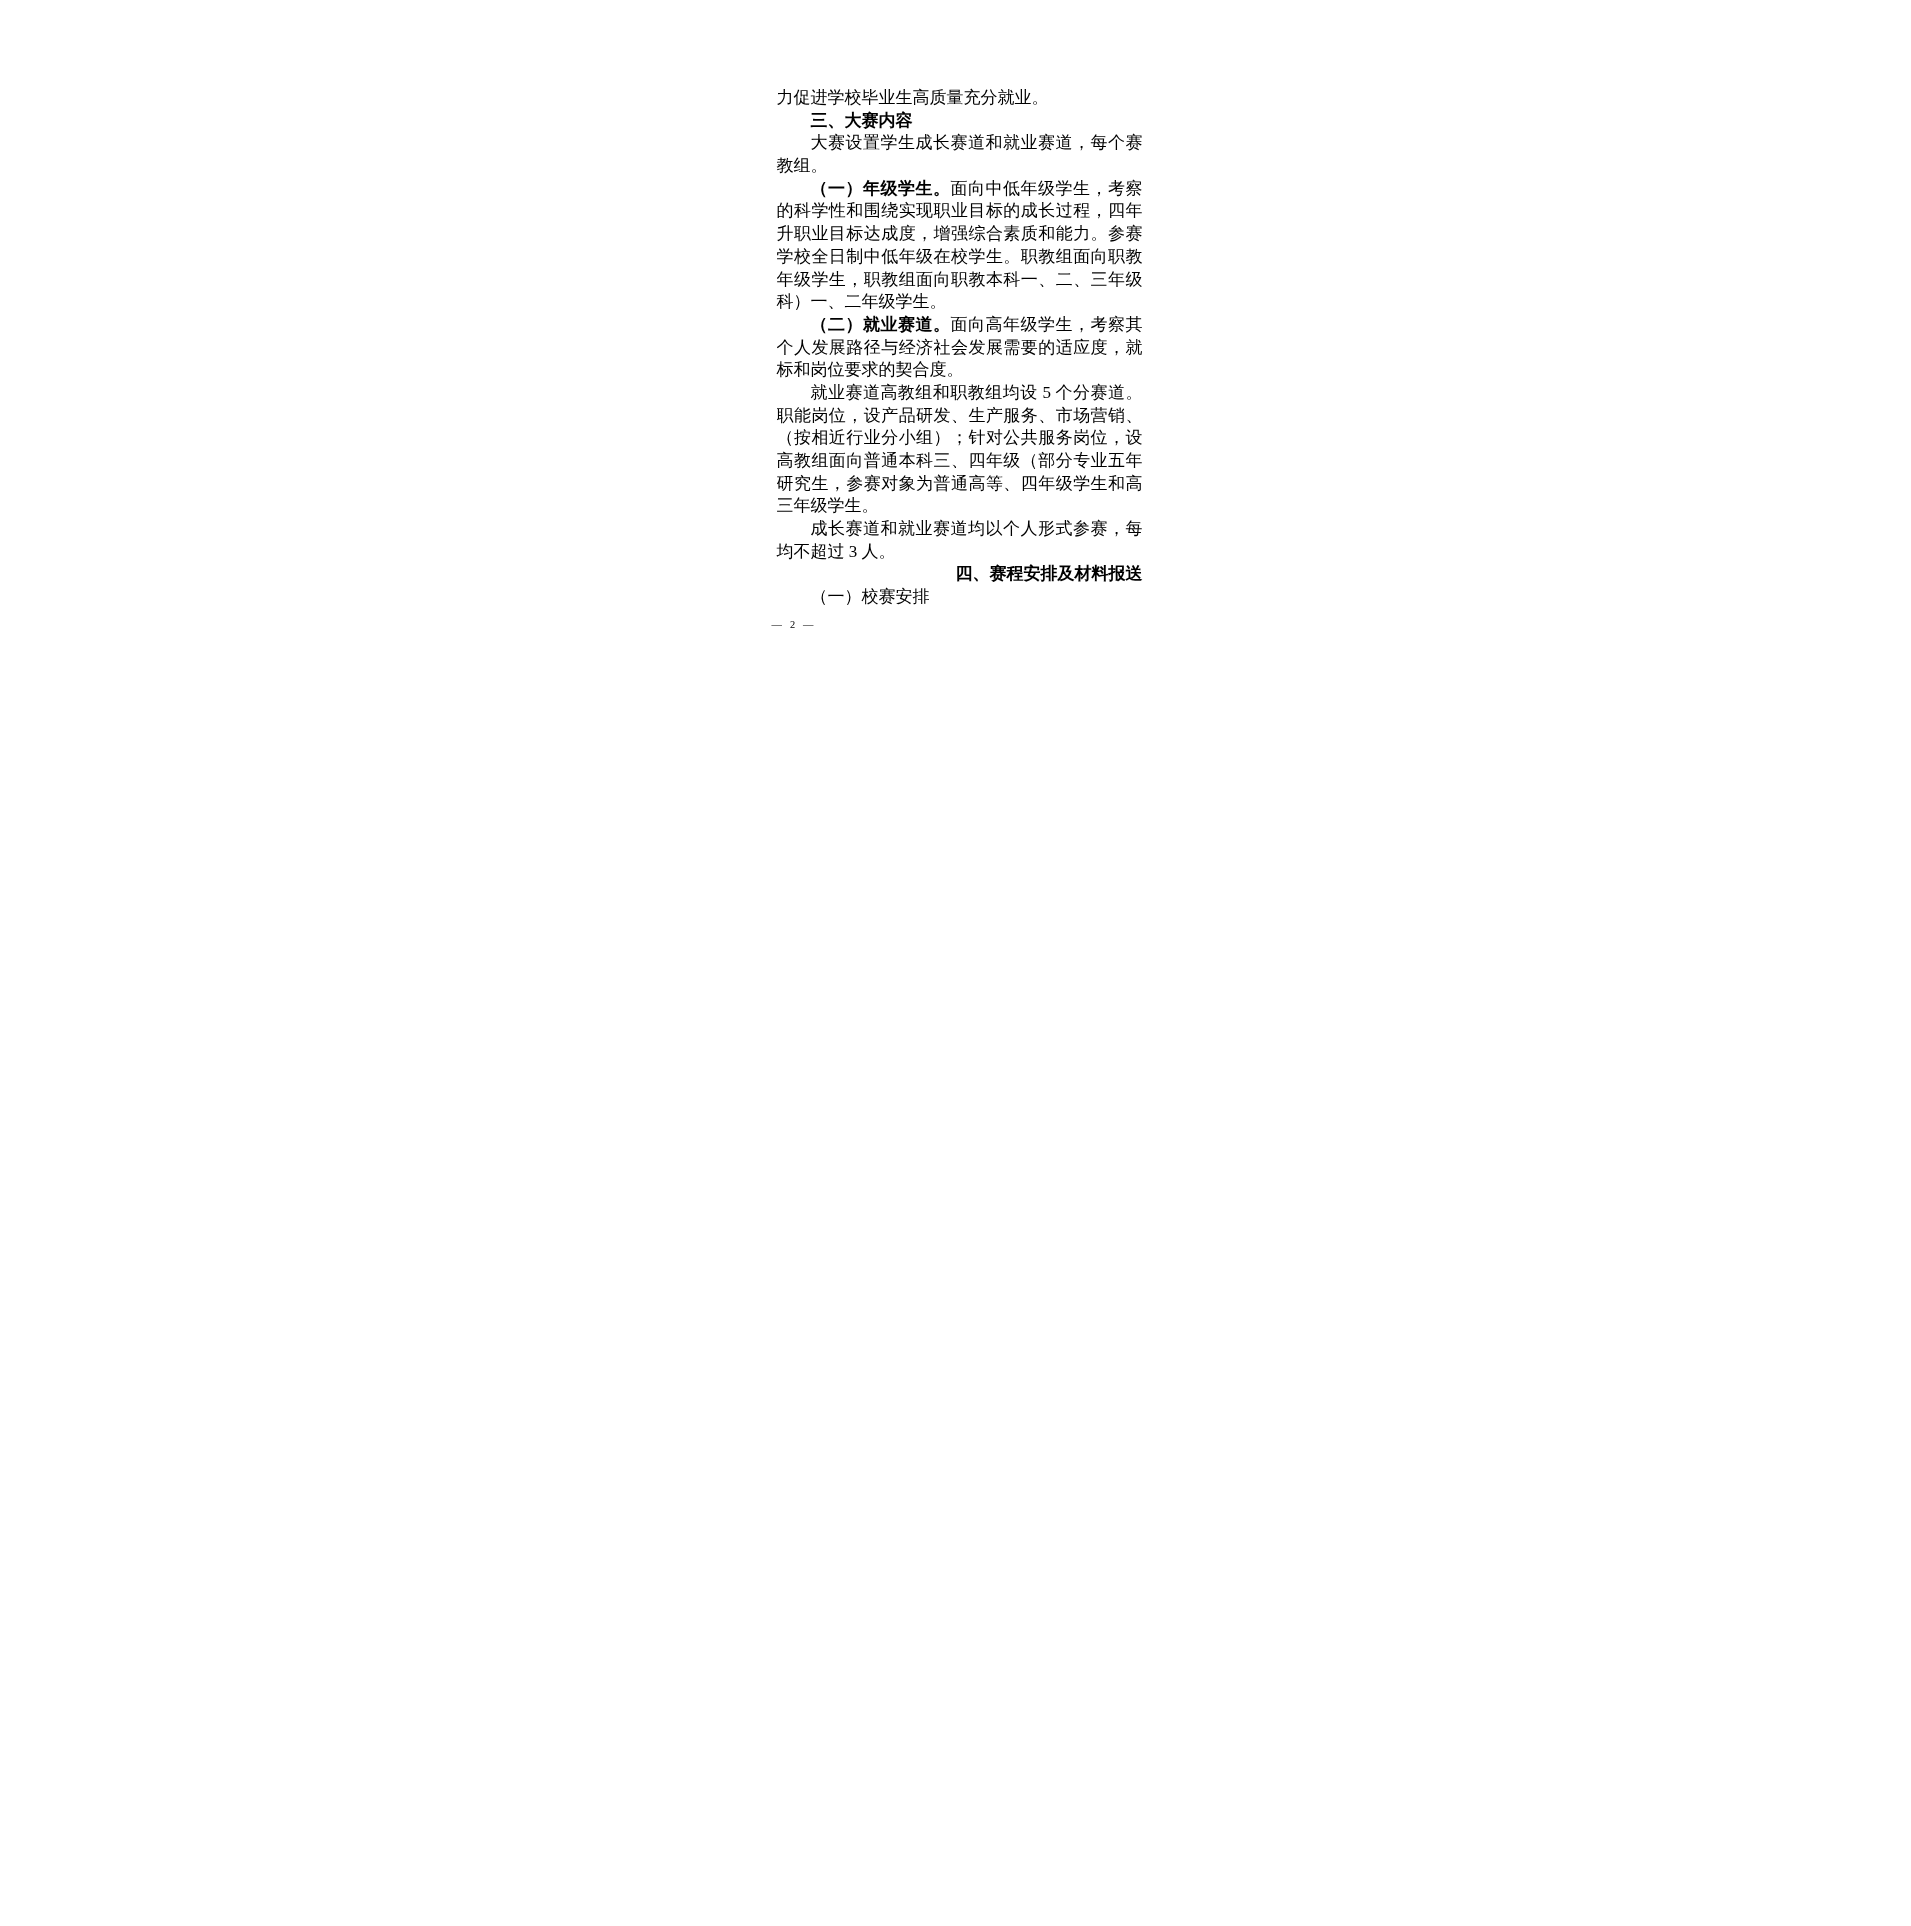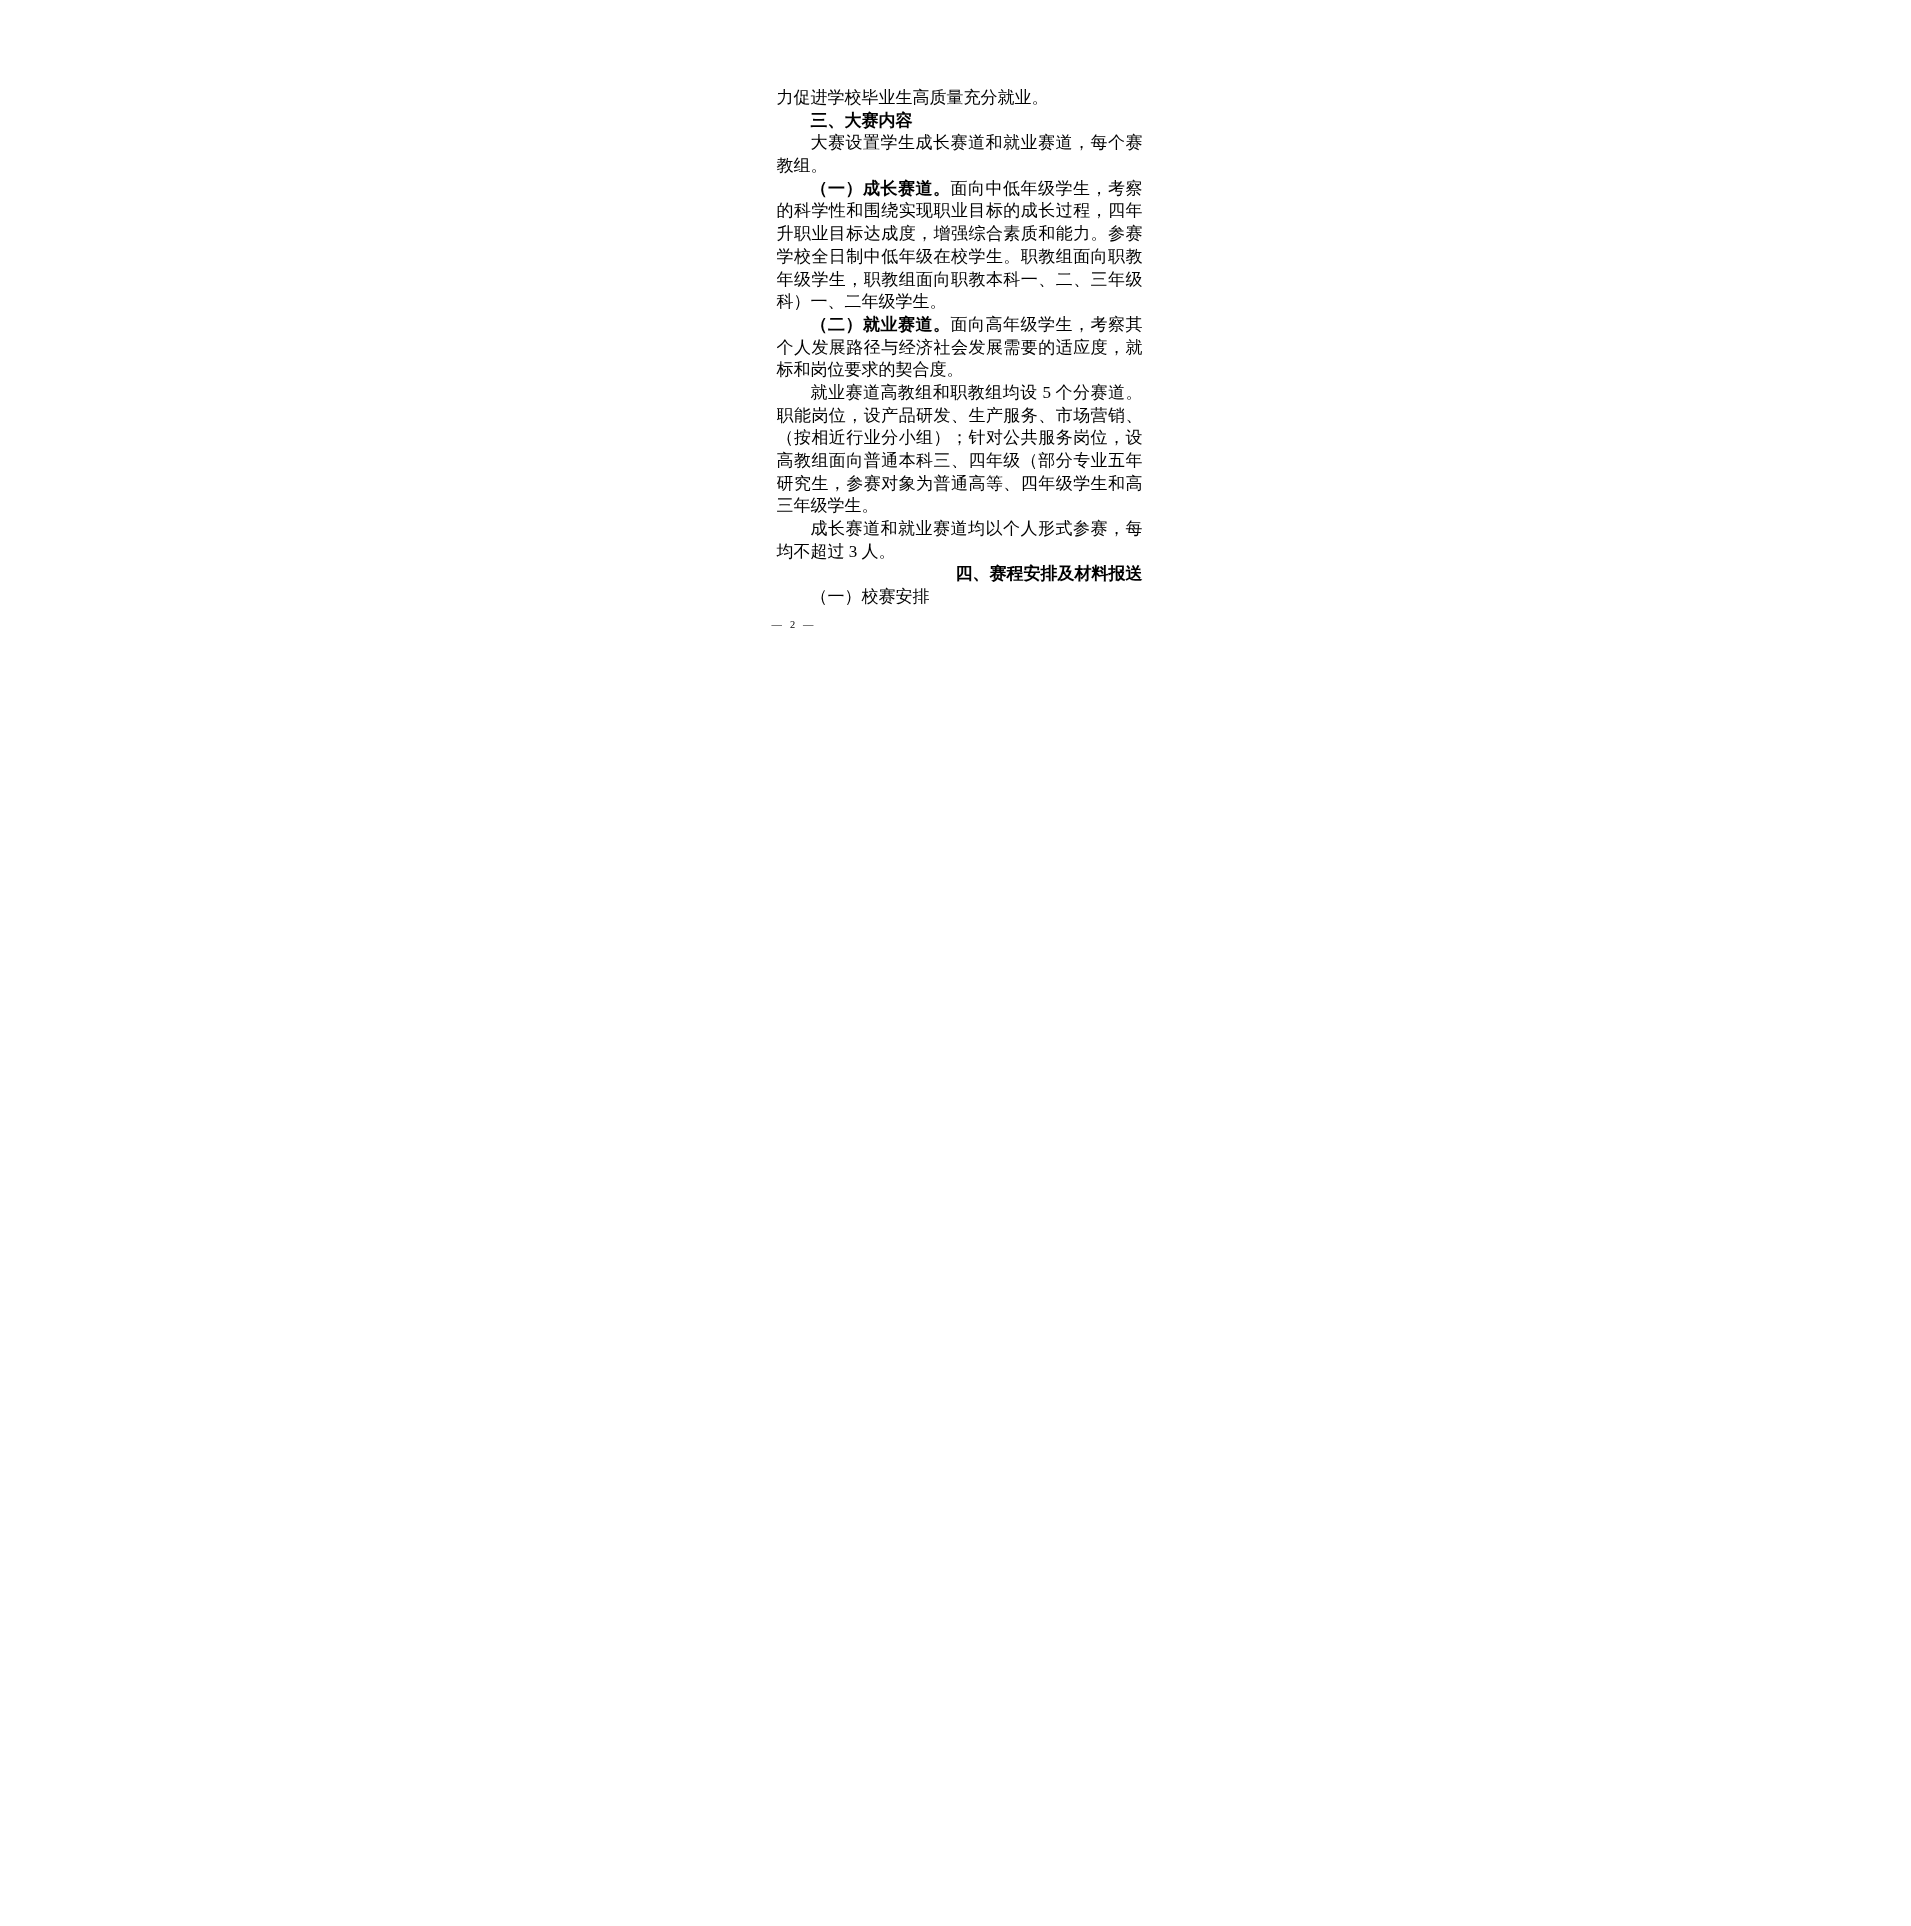--- a/index.html
+++ b/index.html
@@ -57,21 +57,21 @@
 </style>
 </head>
 <body>
 
 <div class="page">
   <div class="content">
       <div class="line"><span class="seg-body">力促进学校毕业生高质量充分就业。</span></div>
       <div class="line" style="text-indent: 2em;"><span class="seg-hei">三、大赛内容</span></div>
       <div class="line justify" style="text-indent: 2em;"><span class="seg-body">大赛设置学生成长赛道和就业赛道，每个赛道设高教组和职</span></div>
       <div class="line"><span class="seg-body">教组。</span></div>
-      <div class="line justify" style="text-indent: 2em;"><span class="seg-hei">（一）成长赛道。</span><span class="seg-body">面向中低年级学生，考察其职业发展规划</span></div>
+      <div class="line justify" style="text-indent: 2em;"><span class="seg-hei">（一）年级学生。</span><span class="seg-body">面向中低年级学生，考察其职业发展规划</span></div>
       <div class="line justify"><span class="seg-body">的科学性和围绕实现职业目标的成长过程，四年级学生和高职</span></div>
       <div class="line justify"><span class="seg-body">升职业目标达成度，增强综合素质和能力。参赛对象为普通高等</span></div>
       <div class="line justify"><span class="seg-body">学校全日制中低年级在校学生。职教组面向职教本科三、二、三</span></div>
       <div class="line justify"><span class="seg-body">年级学生，职教组面向职教本科一、二、三年级学生和高职（专</span></div>
       <div class="line"><span class="seg-body">科）一、二年级学生。</span></div>
       <div class="line justify" style="text-indent: 2em;"><span class="seg-hei">（二）就业赛道。</span><span class="seg-body">面向高年级学生，考察其求职实战能力，</span></div>
       <div class="line justify"><span class="seg-body">个人发展路径与经济社会发展需要的适应度，就业能力与职业目</span></div>
       <div class="line"><span class="seg-body">标和岗位要求的契合度。</span></div>
       <div class="line justify" style="text-indent: 2em;"><span class="seg-body">就业赛道高教组和职教组均设 5 个分赛道。其中，针对企业</span></div>
       <div class="line justify"><span class="seg-body">职能岗位，设产品研发、生产服务、市场营销、通用职能分赛道</span></div>

